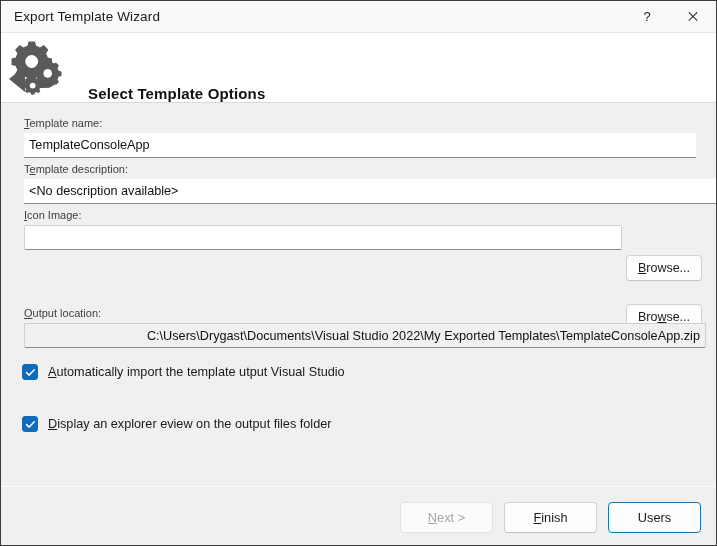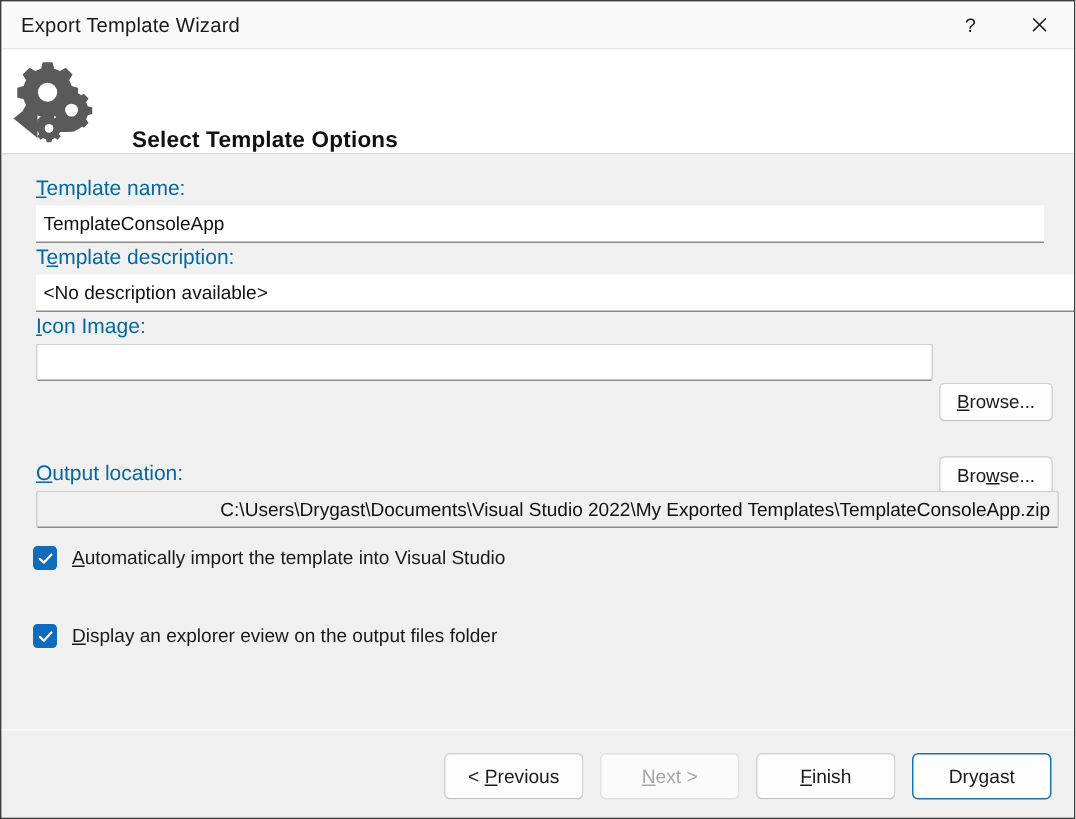--- a/index.html
+++ b/index.html
@@ -111,22 +111,22 @@
     position: relative;
     height: 383px;
     background: #f0f0f0;
     padding: 0;
   }
   .field {
     position: absolute;
     left: 23px;
   }
   .field-label {
-    font-size: 14px;
-    color: #0369a1;
+    font-size: 11px;
+    color: #404040;
     margin-bottom: 4px;
     white-space: nowrap;
   }
   .field-label u { text-decoration: underline; }
 
   .textinput {
     box-sizing: border-box;
     height: 25px;
     background: #ffffff;
     border: 1px solid #d1d1d1;
@@ -323,44 +323,41 @@
         <span>C:\Users\Drygast\Documents\Visual Studio 2022\My Exported Templates\TemplateConsoleApp.zip</span>
       </div>
     </div>
 
     <div class="checkrow" style="top:261px;">
       <span class="checkbox">
         <svg width="11" height="11" viewBox="0 0 11 11" aria-hidden="true">
           <path d="M1.6 5.6 L4.2 8.1 L9.3 2.7" fill="none" stroke="#ffffff" stroke-width="1.5" stroke-linecap="round" stroke-linejoin="round"></path>
         </svg>
       </span>
-      <span class="checkrow-label"><span></span><u>A</u><span>utomatically import the template into Visual Studio</span></span>
+      <span class="checkrow-label"><span></span><u>A</u><span>utomatically import the template utput Visual Studio</span></span>
     </div>
 
     <div class="checkrow" style="top:313px;">
       <span class="checkbox">
         <svg width="11" height="11" viewBox="0 0 11 11" aria-hidden="true">
           <path d="M1.6 5.6 L4.2 8.1 L9.3 2.7" fill="none" stroke="#ffffff" stroke-width="1.5" stroke-linecap="round" stroke-linejoin="round"></path>
         </svg>
       </span>
       <span class="checkrow-label"><span></span><u>D</u><span>isplay an explorer eview on the output files folder</span></span>
     </div>
 
   </div>
 
   <div class="footer">
     <div class="footer-buttons">
-      <div class="dlg-btn">
-        <span><span>&lt; </span><u>P</u><span>revious</span></span>
-      </div>
       <div class="dlg-btn disabled">
         <span><span></span><u>N</u><span>ext &gt;</span></span>
       </div>
       <div class="dlg-btn">
         <span><span></span><u>F</u><span>inish</span></span>
       </div>
       <div class="dlg-btn default">
-        <span><span></span><u></u><span>Drygast</span></span>
+        <span><span></span><u></u><span>Users</span></span>
       </div>
     </div>
   </div>
 
 </div>
 
 </body></html>

